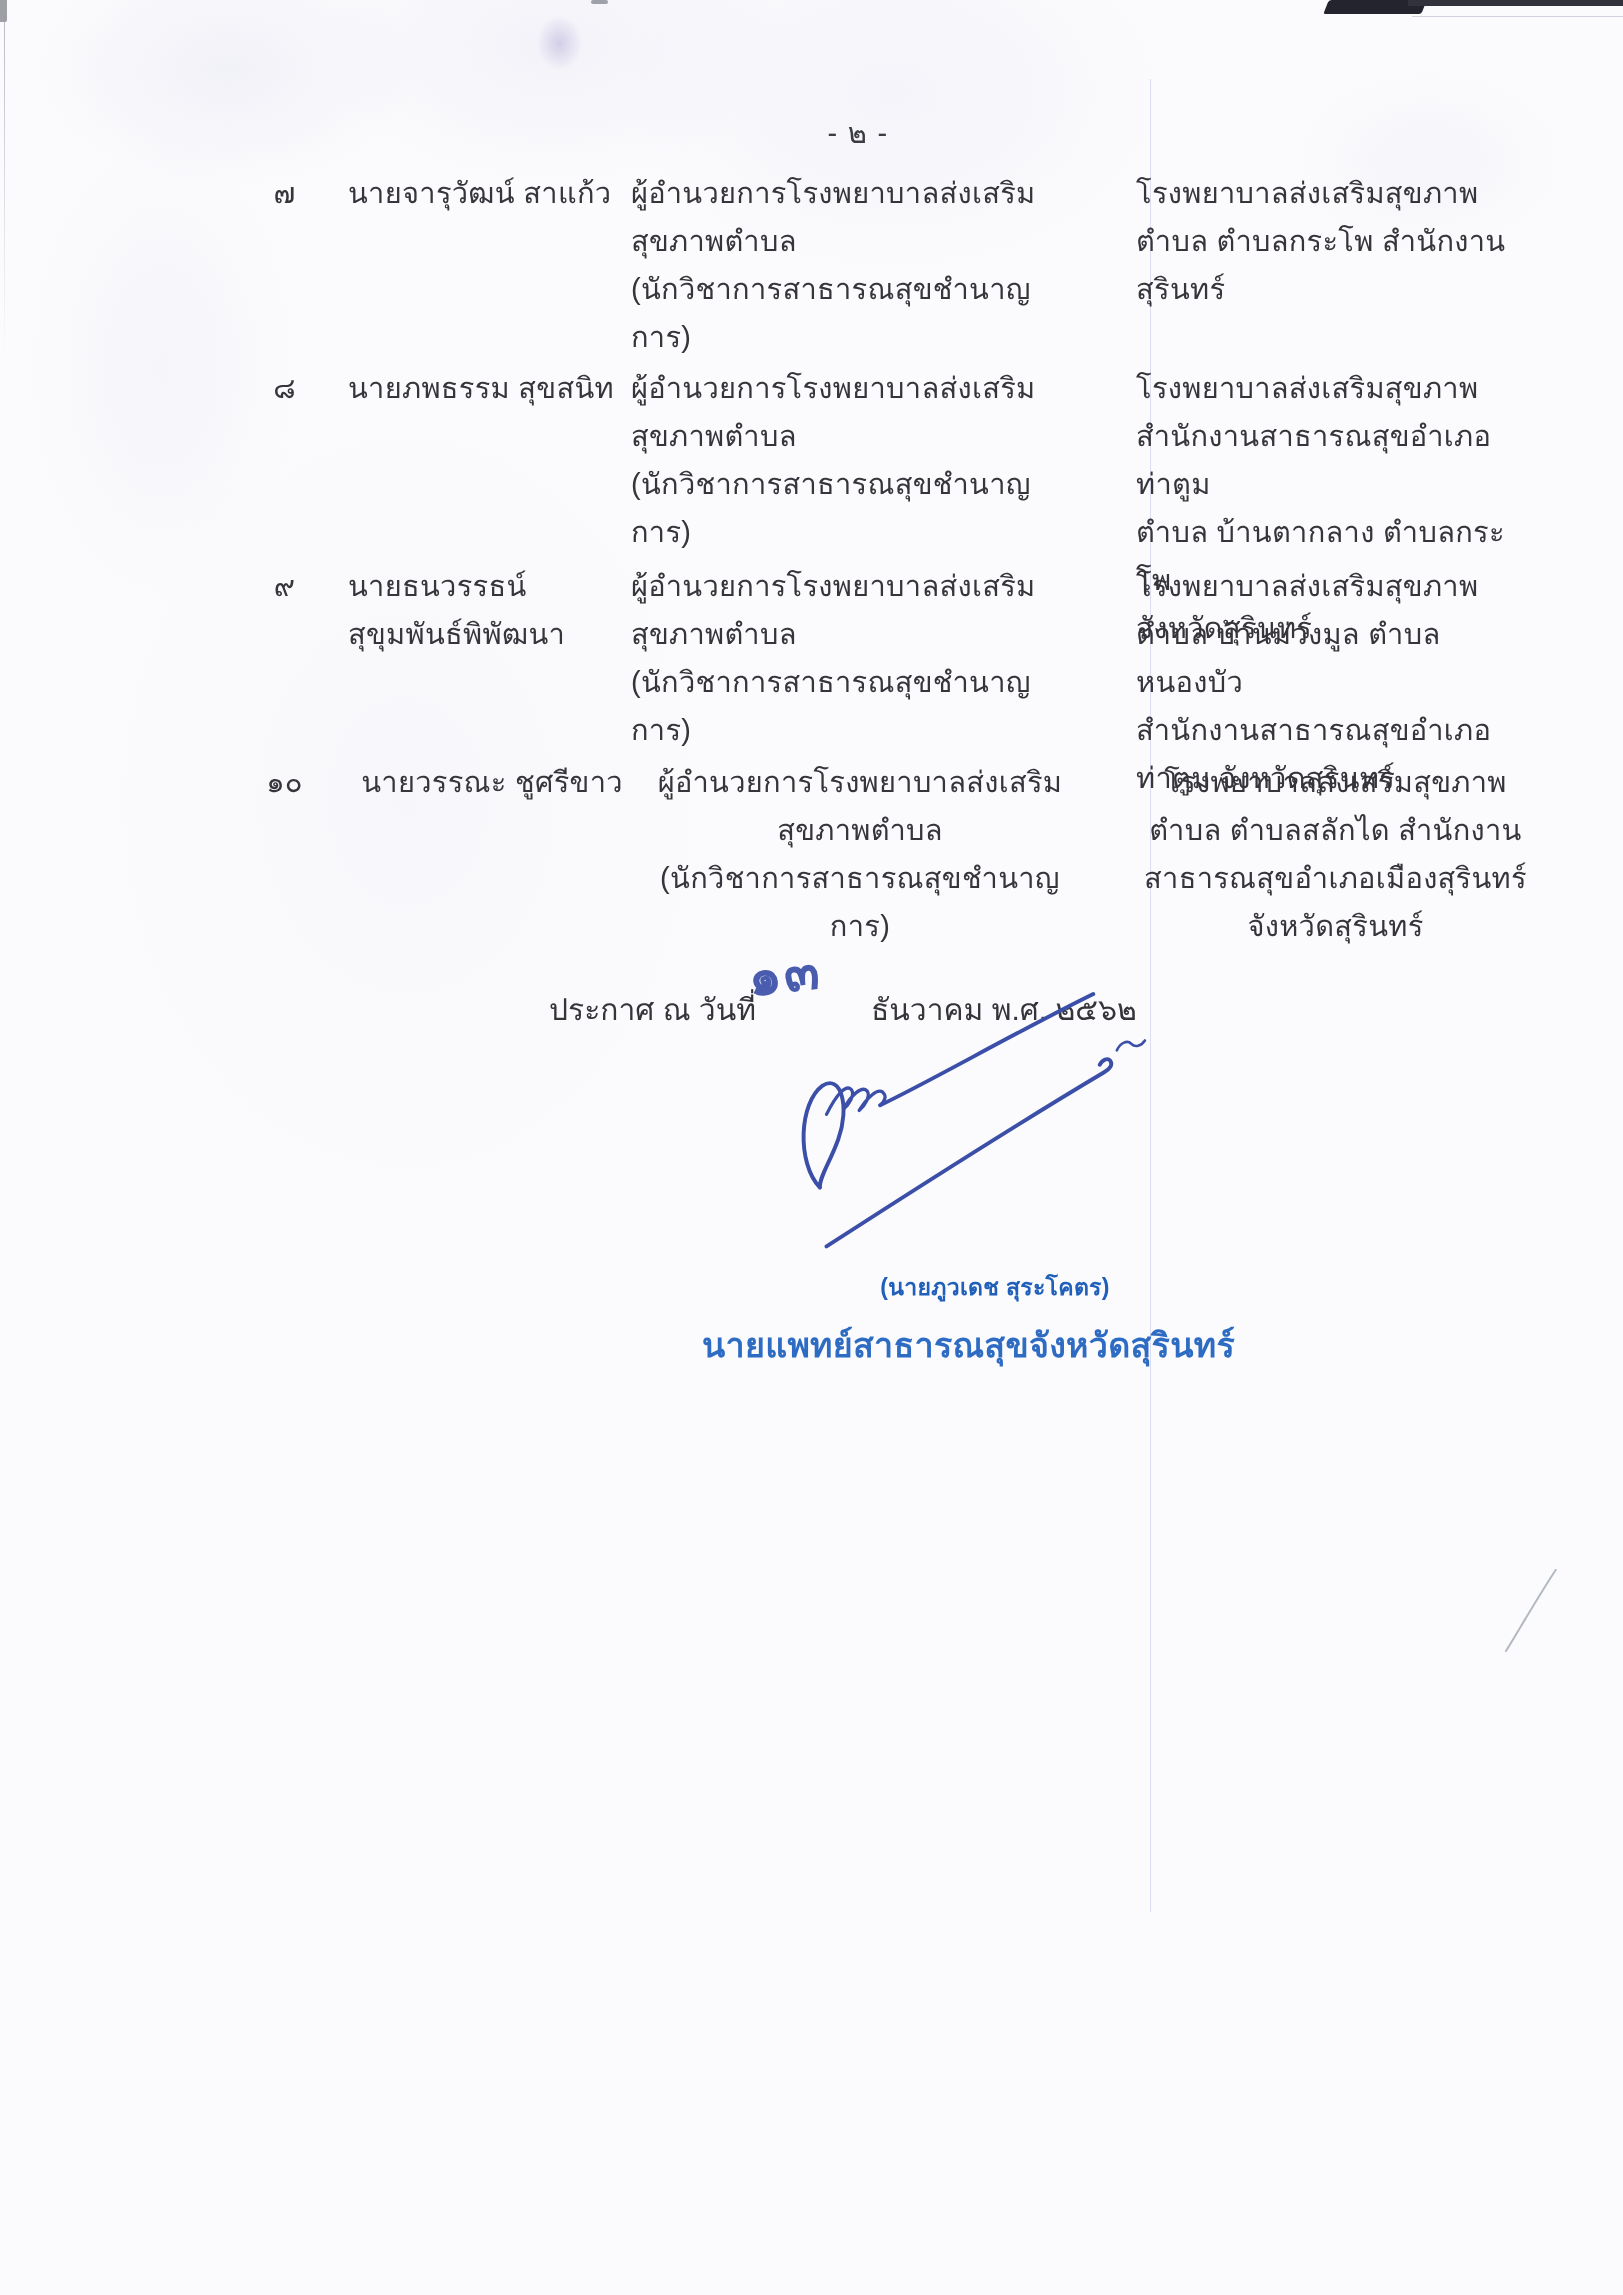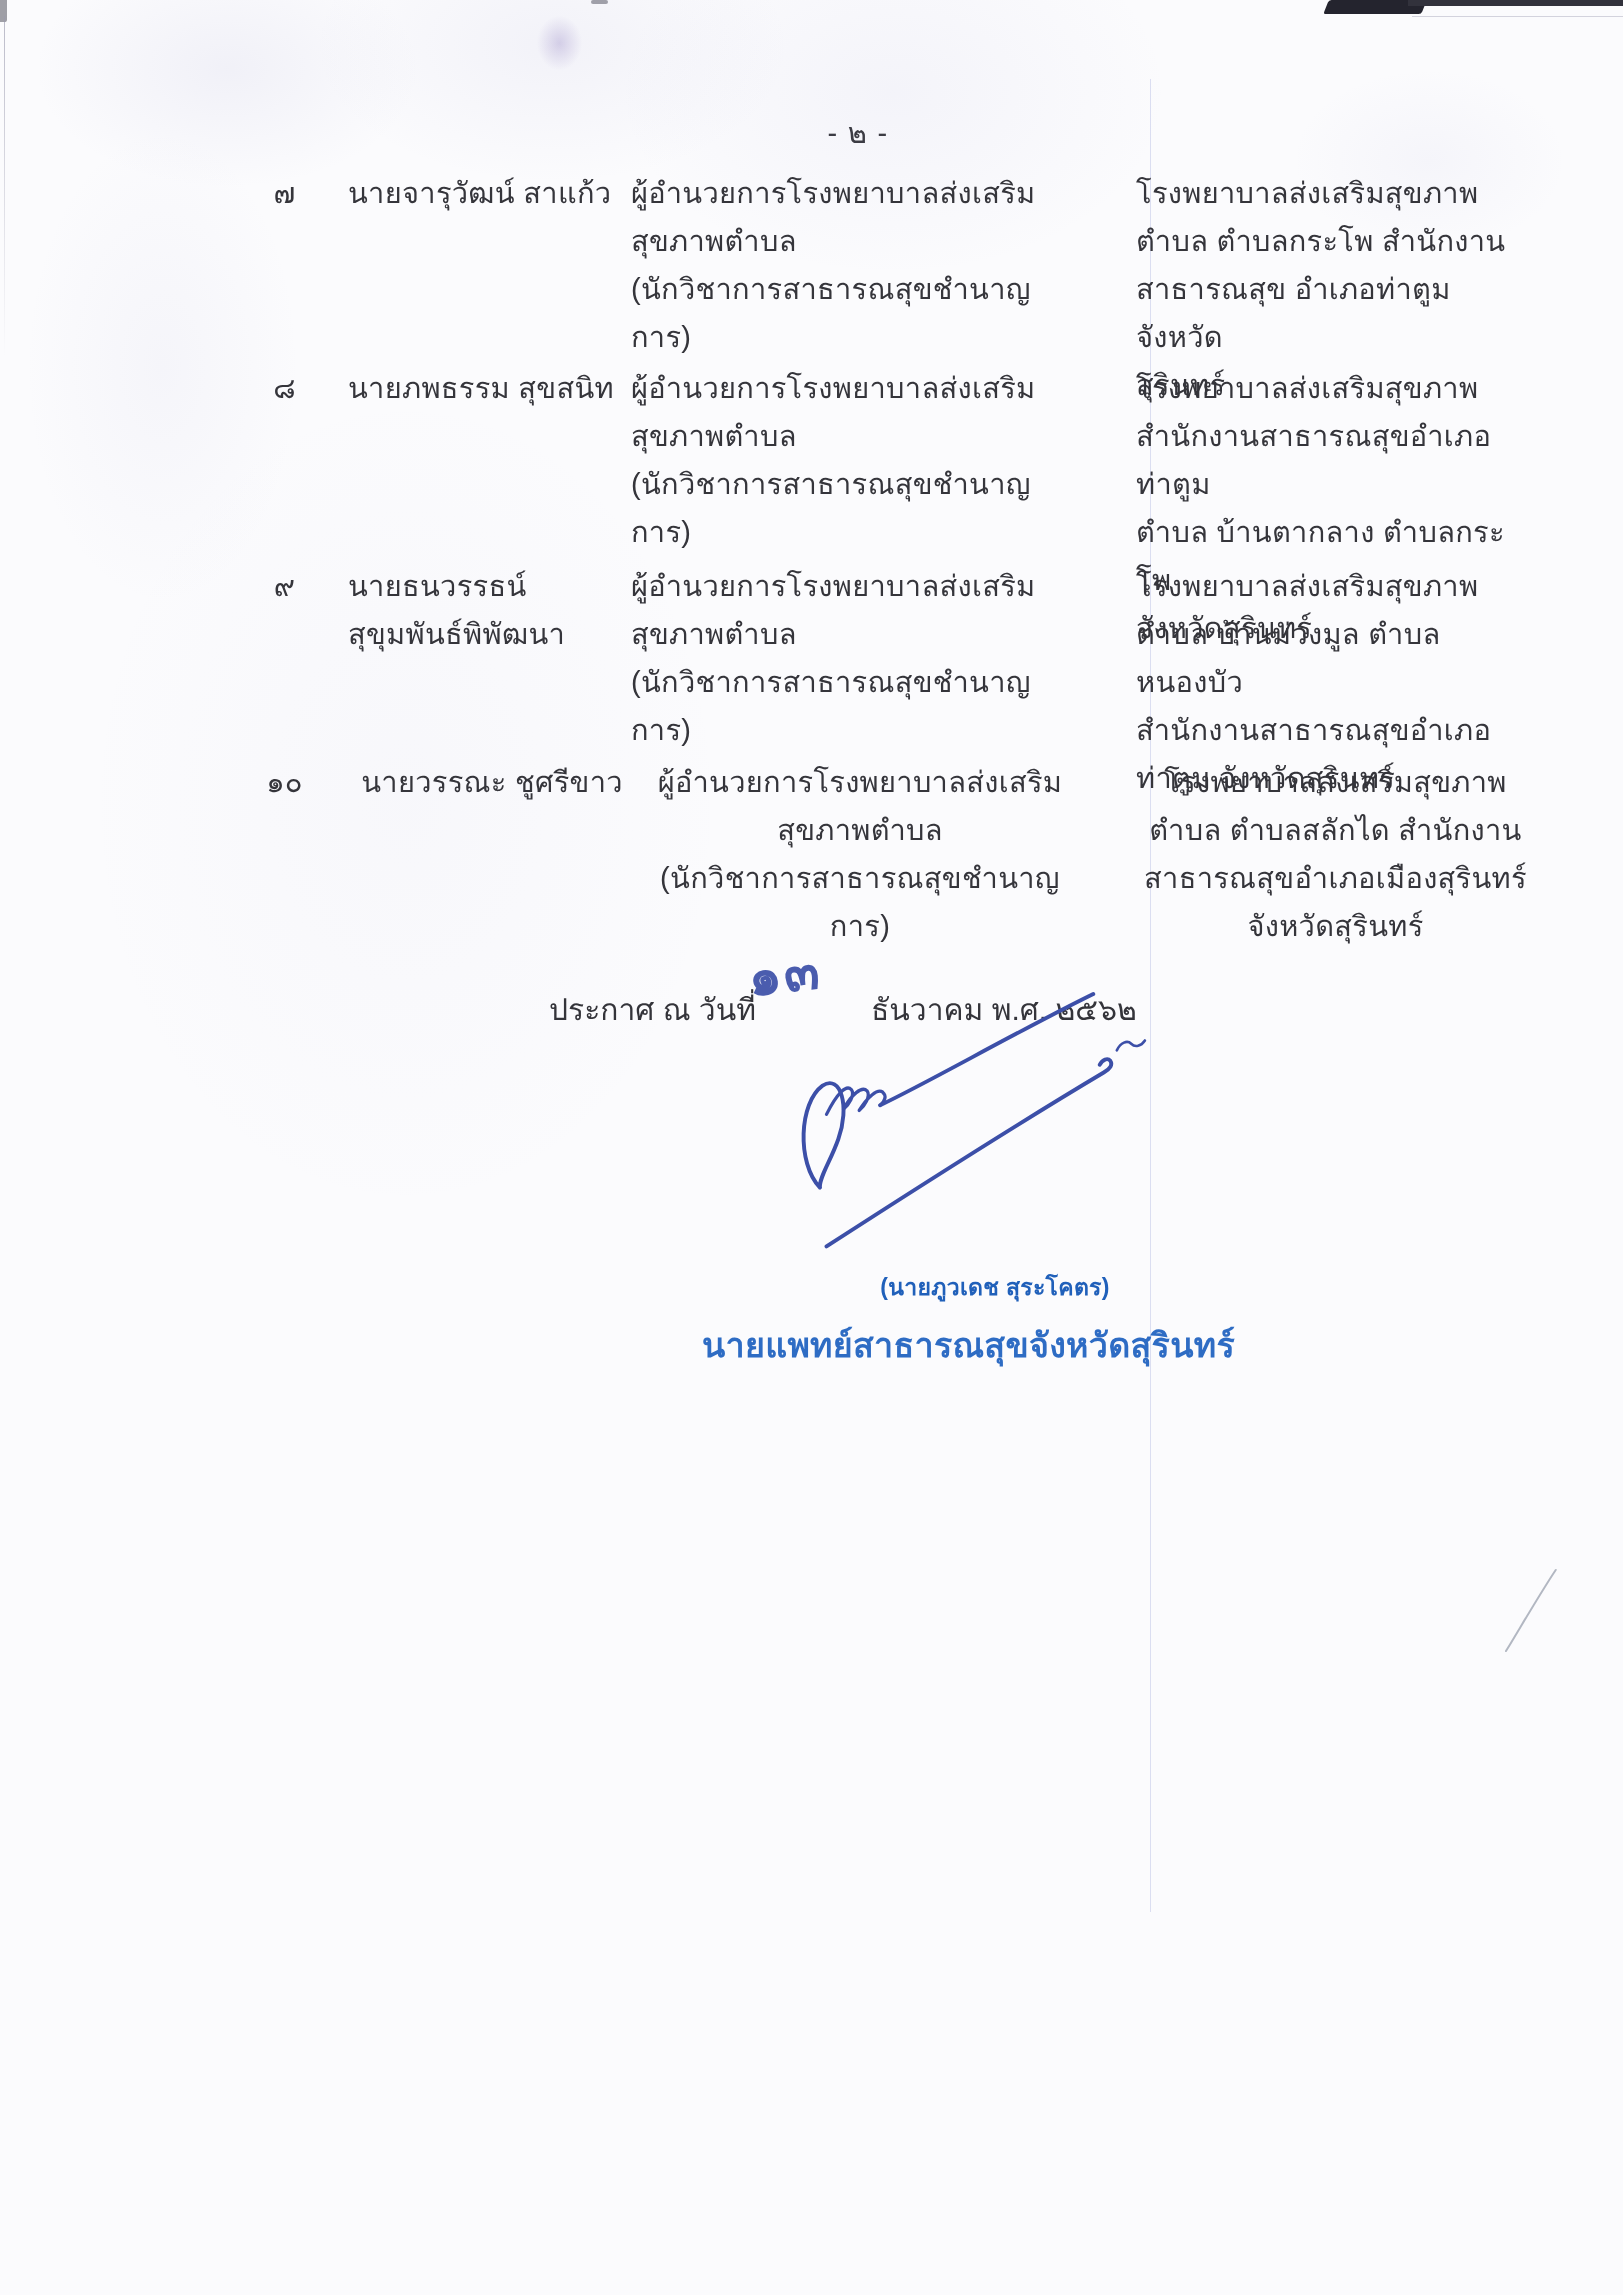--- a/index.html
+++ b/index.html
@@ -83,21 +83,20 @@
       <div>นายจารุวัฒน์ สาแก้ว</div>
     </div>
     <div class="abs doc-text cell-pos row-r0">
       <div>ผู้อำนวยการโรงพยาบาลส่งเสริม</div>
       <div>สุขภาพตำบล</div>
       <div>(นักวิชาการสาธารณสุขชำนาญการ)</div>
     </div>
     <div class="abs doc-text cell-work row-r0">
       <div>โรงพยาบาลส่งเสริมสุขภาพ</div>
       <div>ตำบล ตำบลกระโพ สำนักงาน</div>
-      <div>สาธารณสุข อำเภอท่าตูม จังหวัด</div>
       <div>สุรินทร์</div>
     </div>
   </div>
 
   <div>
     <div class="abs doc-text cell-no row-r1">๘</div>
     <div class="abs doc-text cell-name row-r1">
       <div>นายภพธรรม สุขสนิท</div>
     </div>
     <div class="abs doc-text cell-pos row-r1">

